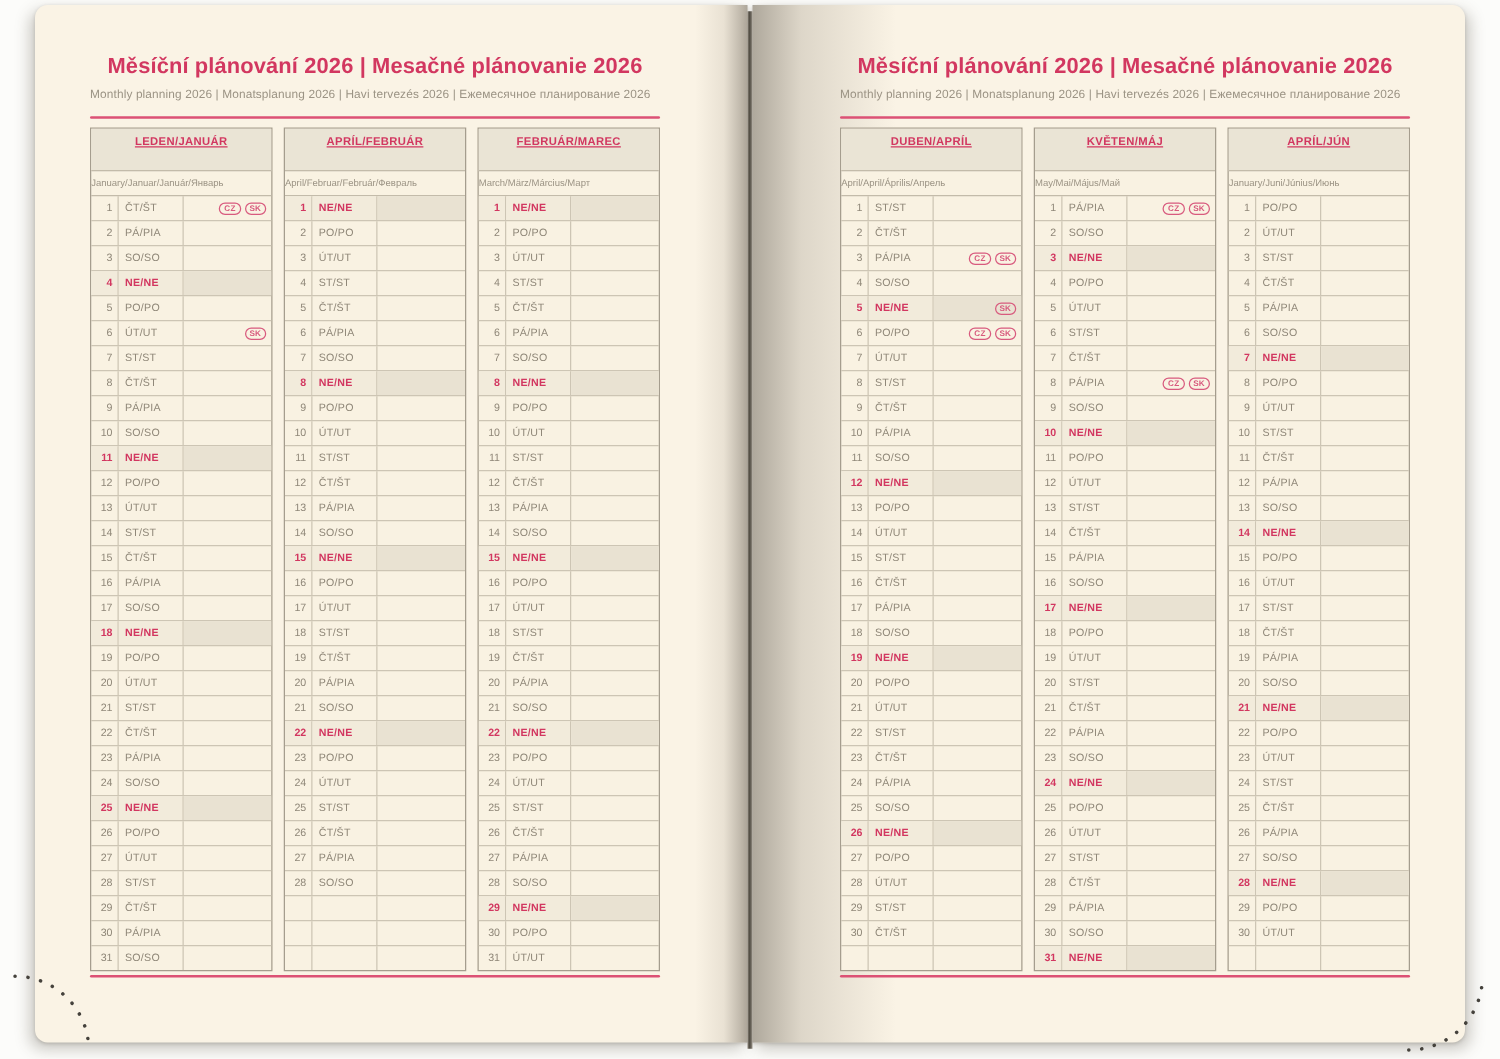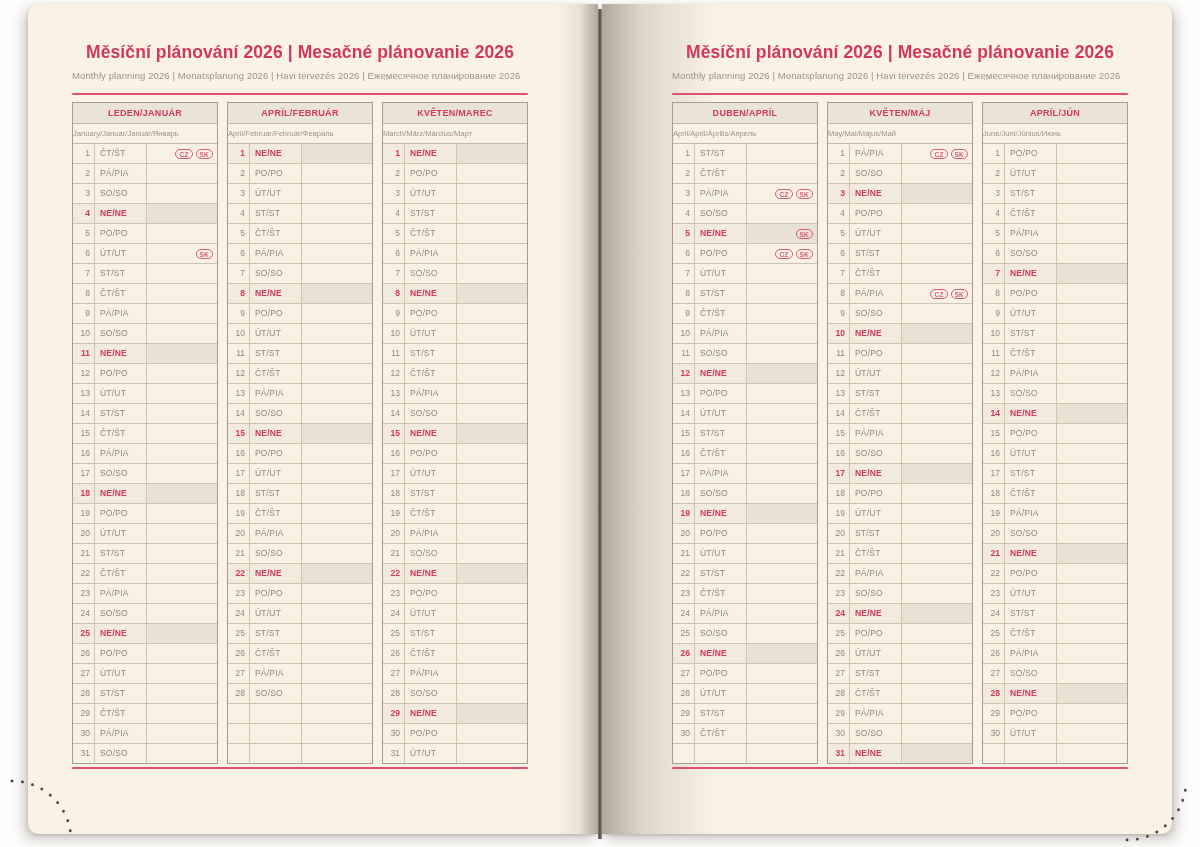--- a/index.html
+++ b/index.html
@@ -78,29 +78,30 @@
     margin-top: 7px;
     display: flex;
     justify-content: space-between;
   }
   .month {
     width: 146px;
     border: 1px solid #a59d8e;
     background: #f9f2e2;
   }
   .m-name {
-    height: 21px; line-height: 20px;
+    height: 34px; line-height: 20px;
     text-align: center;
     background: #eae4d5;
     color: #d23760;
     font-weight: 700;
     font-size: 9px;
     letter-spacing: .3px;
     border-bottom: 1px solid #c3bbaa;
     white-space: nowrap;
+    text-decoration: underline;
   }
   .m-langs {
     height: 20px; line-height: 19px;
     color: #9b9384;
     font-size: 7.6px;
     border-bottom: 1px solid #c3bbaa;
     white-space: nowrap;
   }
   .m-row {
     display: flex;
@@ -480,21 +481,21 @@
             <div class="c-day"></div>
             <div class="c-note"></div>
           </div>
           <div class="m-row">
             <div class="c-num"></div>
             <div class="c-day"></div>
             <div class="c-note"></div>
           </div>
         </div>
         <div class="month">
-          <div class="m-name">KVĚTEN/MAREC</div>
+          <div class="m-name">FEBRUÁR/MAREC</div>
           <div class="m-langs">March/März/Március/Март</div>
           <div class="m-row sun">
             <div class="c-num">1</div>
             <div class="c-day">NE/NE</div>
             <div class="c-note"></div>
           </div>
           <div class="m-row">
             <div class="c-num">2</div>
             <div class="c-day">PO/PO</div>
             <div class="c-note"></div>
@@ -983,21 +984,21 @@
             <div class="c-note"></div>
           </div>
           <div class="m-row sun">
             <div class="c-num">31</div>
             <div class="c-day">NE/NE</div>
             <div class="c-note"></div>
           </div>
         </div>
         <div class="month">
           <div class="m-name">APRÍL/JÚN</div>
-          <div class="m-langs">June/Juni/Június/Июнь</div>
+          <div class="m-langs">January/Juni/Június/Июнь</div>
           <div class="m-row">
             <div class="c-num">1</div>
             <div class="c-day">PO/PO</div>
             <div class="c-note"></div>
           </div>
           <div class="m-row">
             <div class="c-num">2</div>
             <div class="c-day">ÚT/UT</div>
             <div class="c-note"></div>
           </div>

